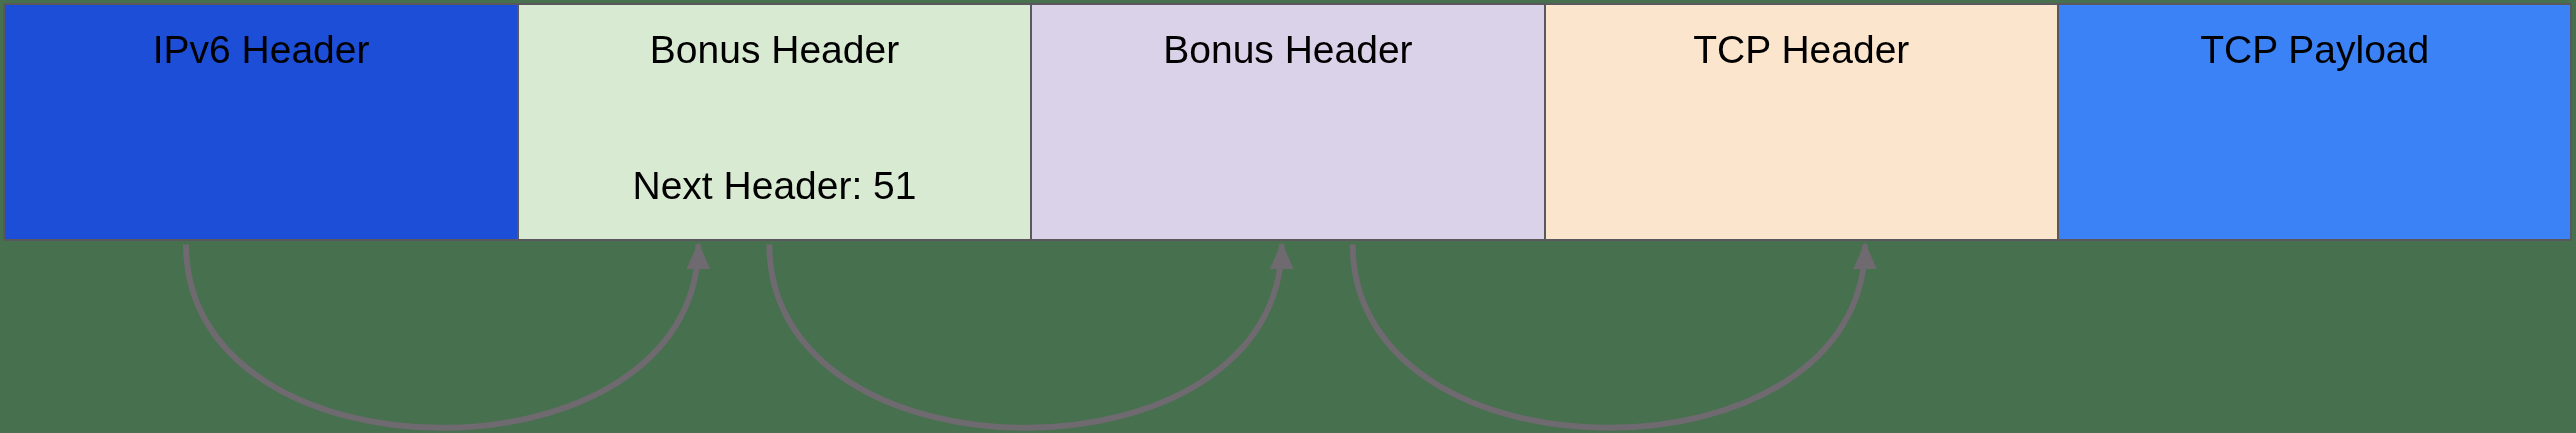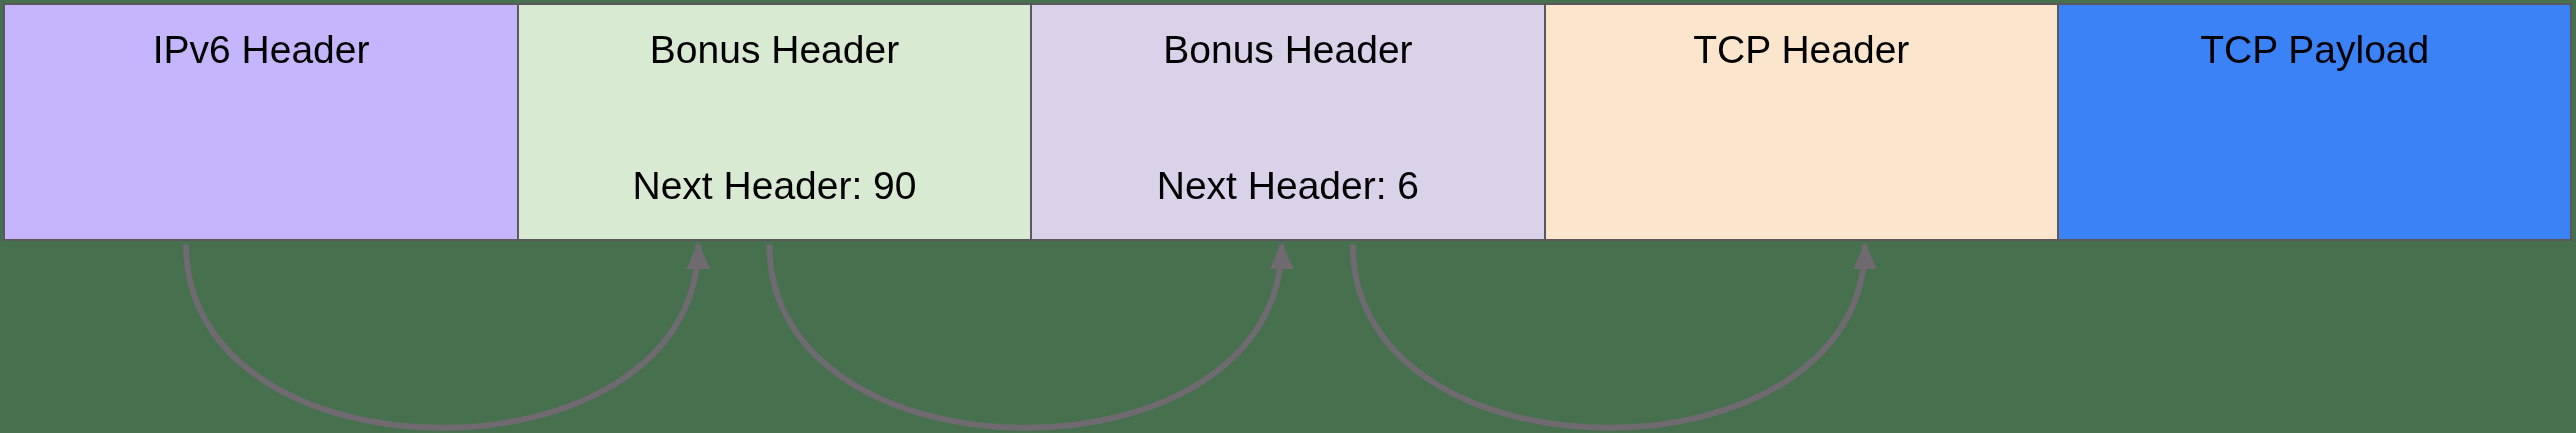--- a/index.html
+++ b/index.html
@@ -45,32 +45,31 @@
     pointer-events: none;
   }
 </style>
 </head>
 <body style="background: rgb(71, 112, 78);">
 
 <div id="canvas">
 
   <div class="packet">
 
-    <div class="pkt-box" style="background: #c4b5fd;">
+    <div class="pkt-box" style="background: #1d4ed8;">
       <div>IPv6 Header</div>
     </div>
 
     <div class="pkt-box" style="background: rgb(217, 234, 211);">
       <div>Bonus Header</div>
-      <div>Next Header: 90</div>
+      <div>Next Header: 51</div>
     </div>
 
     <div class="pkt-box" style="background: rgb(217, 210, 233);">
       <div>Bonus Header</div>
-      <div>Next Header: 6</div>
     </div>
 
     <div class="pkt-box single" style="background: rgb(252, 229, 205);">
       <div>TCP Header</div>
     </div>
 
     <div class="pkt-box single" style="background: #3b82f6;">
       <div>TCP Payload</div>
     </div>
 

